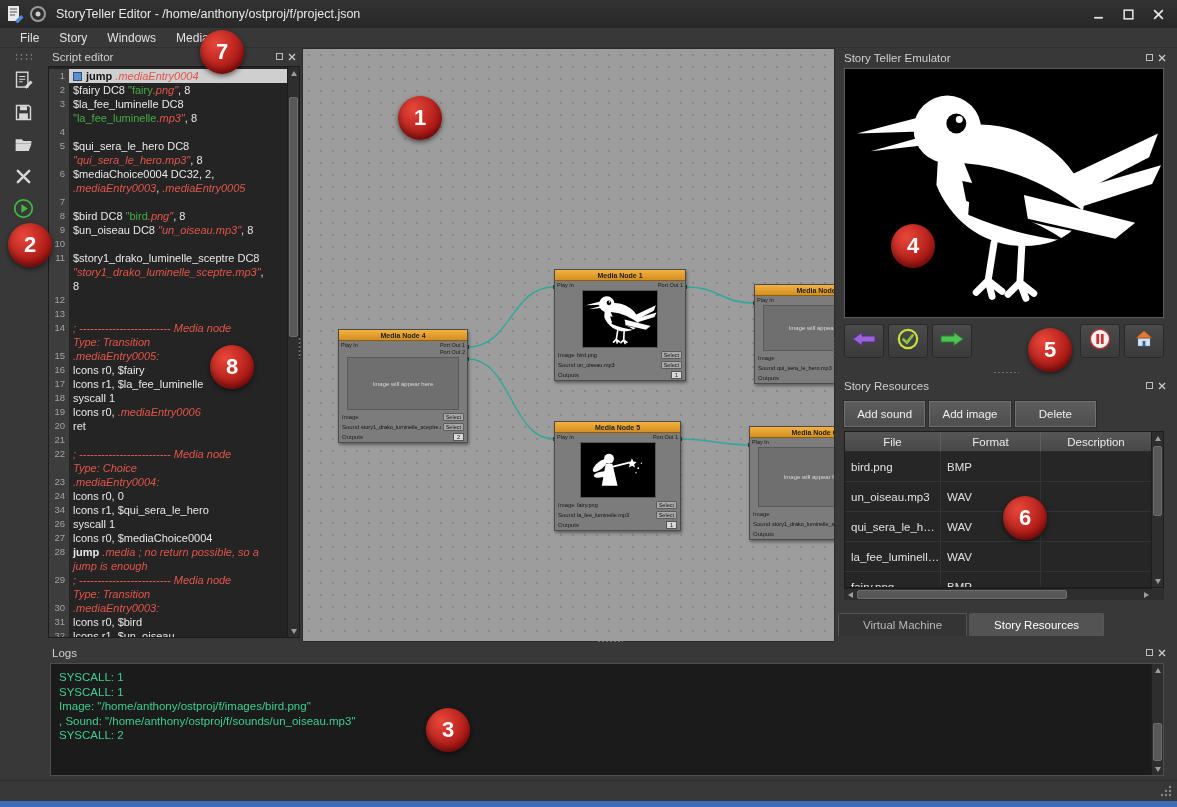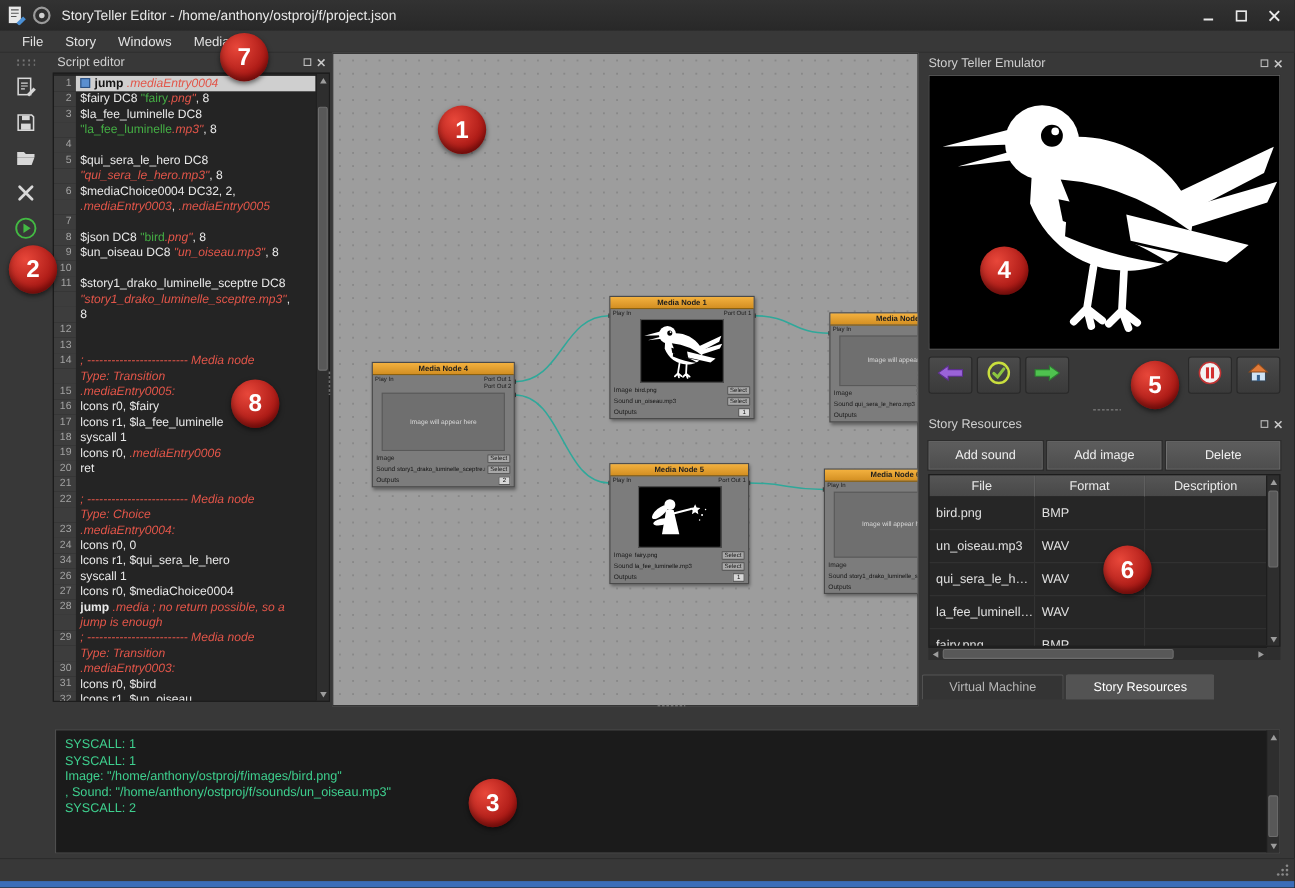--- a/index.html
+++ b/index.html
@@ -88,21 +88,21 @@
   #emu-title{left:838px;top:49px;width:334px;padding-left:6px;}
   #emu-screen{position:absolute;left:844px;top:68px;width:320px;height:250px;background:#000;border:1px solid #5a5a5a;}
   #emu-screen svg{width:100%;height:100%;display:block;}
   #emu-buttons{position:absolute;left:844px;top:324px;width:320px;height:34px;display:flex;gap:4px;}
   .emu-btn{width:40px;height:34px;background:linear-gradient(#4b4b4b,#3a3a3a);border:1px solid #292929;
     border-radius:3px;display:flex;align-items:center;justify-content:center;}
   .emu-btn svg{width:24px;height:22px;}
   .emu-spacer{flex:1;}
 
   #res-title{left:838px;top:377px;width:334px;padding-left:6px;}
-  #res-buttons{position:absolute;left:844px;top:401px;width:320px;height:26px;display:flex;gap:4px;}
+  #res-buttons{position:absolute;left:844px;top:401px;width:252px;height:26px;display:flex;gap:4px;}
   .res-btn{flex:1;background:linear-gradient(#5d5d5d,#4e4e4e);border:1px solid #707070;outline:1px solid #2c2c2c;
     color:#efefef;font-size:11.5px;display:flex;align-items:center;justify-content:center;}
   #res-table{position:absolute;left:844px;top:431px;width:320px;height:157px;background:#262626;border:1px solid #1d1d1d;overflow:hidden;}
   #thead{display:flex;height:20px;}
   .th{background:linear-gradient(#565656,#484848);border-right:1px solid #5f5f5f;border-bottom:1px solid #2a2a2a;
     color:#eaeaea;font-size:11.5px;display:flex;align-items:center;justify-content:center;}
   .c1{width:96px;flex:0 0 96px;} .c2{width:100px;flex:0 0 100px;} .c3{width:111px;flex:0 0 111px;}
   .trow{display:flex;height:30px;border-bottom:1px solid #343434;}
   .tc{padding-left:6px;display:flex;align-items:center;color:#e0e0e0;font-size:11.5px;border-right:1px solid #333;
     overflow:hidden;white-space:nowrap;text-overflow:ellipsis;display:block;line-height:30px;}
@@ -269,21 +269,21 @@
         <div class="srow hl"><span class="gut">1</span><span class="code"><span class="marker"></span><span class="kw">jump</span><span class="red"> .mediaEntry0004</span></span></div>
         <div class="srow"><span class="gut">2</span><span class="code"><span>$fairy DC8 </span><span class="grn">"fairy</span><span class="red">.png"</span><span>, 8</span></span></div>
         <div class="srow"><span class="gut">3</span><span class="code"><span>$la_fee_luminelle DC8</span></span></div>
         <div class="srow"><span class="gut"></span><span class="code"><span class="grn">"la_fee_luminelle</span><span class="red">.mp3"</span><span>, 8</span></span></div>
         <div class="srow"><span class="gut">4</span><span class="code"></span></div>
         <div class="srow"><span class="gut">5</span><span class="code"><span>$qui_sera_le_hero DC8</span></span></div>
         <div class="srow"><span class="gut"></span><span class="code"><span class="red">"qui_sera_le_hero.mp3"</span><span>, 8</span></span></div>
         <div class="srow"><span class="gut">6</span><span class="code"><span>$mediaChoice0004 DC32, 2,</span></span></div>
         <div class="srow"><span class="gut"></span><span class="code"><span class="red">.mediaEntry0003</span><span>, </span><span class="red">.mediaEntry0005</span></span></div>
         <div class="srow"><span class="gut">7</span><span class="code"></span></div>
-        <div class="srow"><span class="gut">8</span><span class="code"><span>$json DC8 </span><span class="grn">"bird</span><span class="red">.png"</span><span>, 8</span></span></div>
+        <div class="srow"><span class="gut">8</span><span class="code"><span>$bird DC8 </span><span class="grn">"bird</span><span class="red">.png"</span><span>, 8</span></span></div>
         <div class="srow"><span class="gut">9</span><span class="code"><span>$un_oiseau DC8 </span><span class="red">"un_oiseau.mp3"</span><span>, 8</span></span></div>
         <div class="srow"><span class="gut">10</span><span class="code"></span></div>
         <div class="srow"><span class="gut">11</span><span class="code"><span>$story1_drako_luminelle_sceptre DC8</span></span></div>
         <div class="srow"><span class="gut"></span><span class="code"><span class="red">"story1_drako_luminelle_sceptre.mp3"</span><span>,</span></span></div>
         <div class="srow"><span class="gut"></span><span class="code"><span>8</span></span></div>
         <div class="srow"><span class="gut">12</span><span class="code"></span></div>
         <div class="srow"><span class="gut">13</span><span class="code"></span></div>
         <div class="srow"><span class="gut">14</span><span class="code"><span class="red">; ------------------------- Media node</span></span></div>
         <div class="srow"><span class="gut"></span><span class="code"><span class="red">Type: Transition</span></span></div>
         <div class="srow"><span class="gut">15</span><span class="code"><span class="red">.mediaEntry0005:</span></span></div>
@@ -577,20 +577,31 @@
         <span class="tri-rt"></span>
       </span>
     <span class="hthumb" style="left:13px;width:210px;"></span>
   </div>
   <div id="res-corner"></div>
   <div id="dock-tabs">
       <div class="dtab">Virtual Machine</div>
       <div class="dtab active">Story Resources</div>
     </div>
 
+  <div class="dock-title" id="logs-title">
+    <span>Logs</span>
+    <span class="dock-btns">
+      <span class="float-box"></span>
+      <span class="dock-x">
+          <svg viewBox="0 0 8 8">
+            <path d="M1 1 L7 7 M7 1 L1 7" stroke="#c9c9c9" stroke-width="1.4"></path>
+          </svg>
+        </span>
+    </span>
+  </div>
   <div id="log-box">
     <div id="log-lines">
         <div>SYSCALL: 1</div>
         <div>SYSCALL: 1</div>
         <div>Image: "/home/anthony/ostproj/f/images/bird.png"</div>
         <div>, Sound: "/home/anthony/ostproj/f/sounds/un_oiseau.mp3"</div>
         <div>SYSCALL: 2</div>
       </div>
     <div class="vscroll">
       <span class="arr up">

